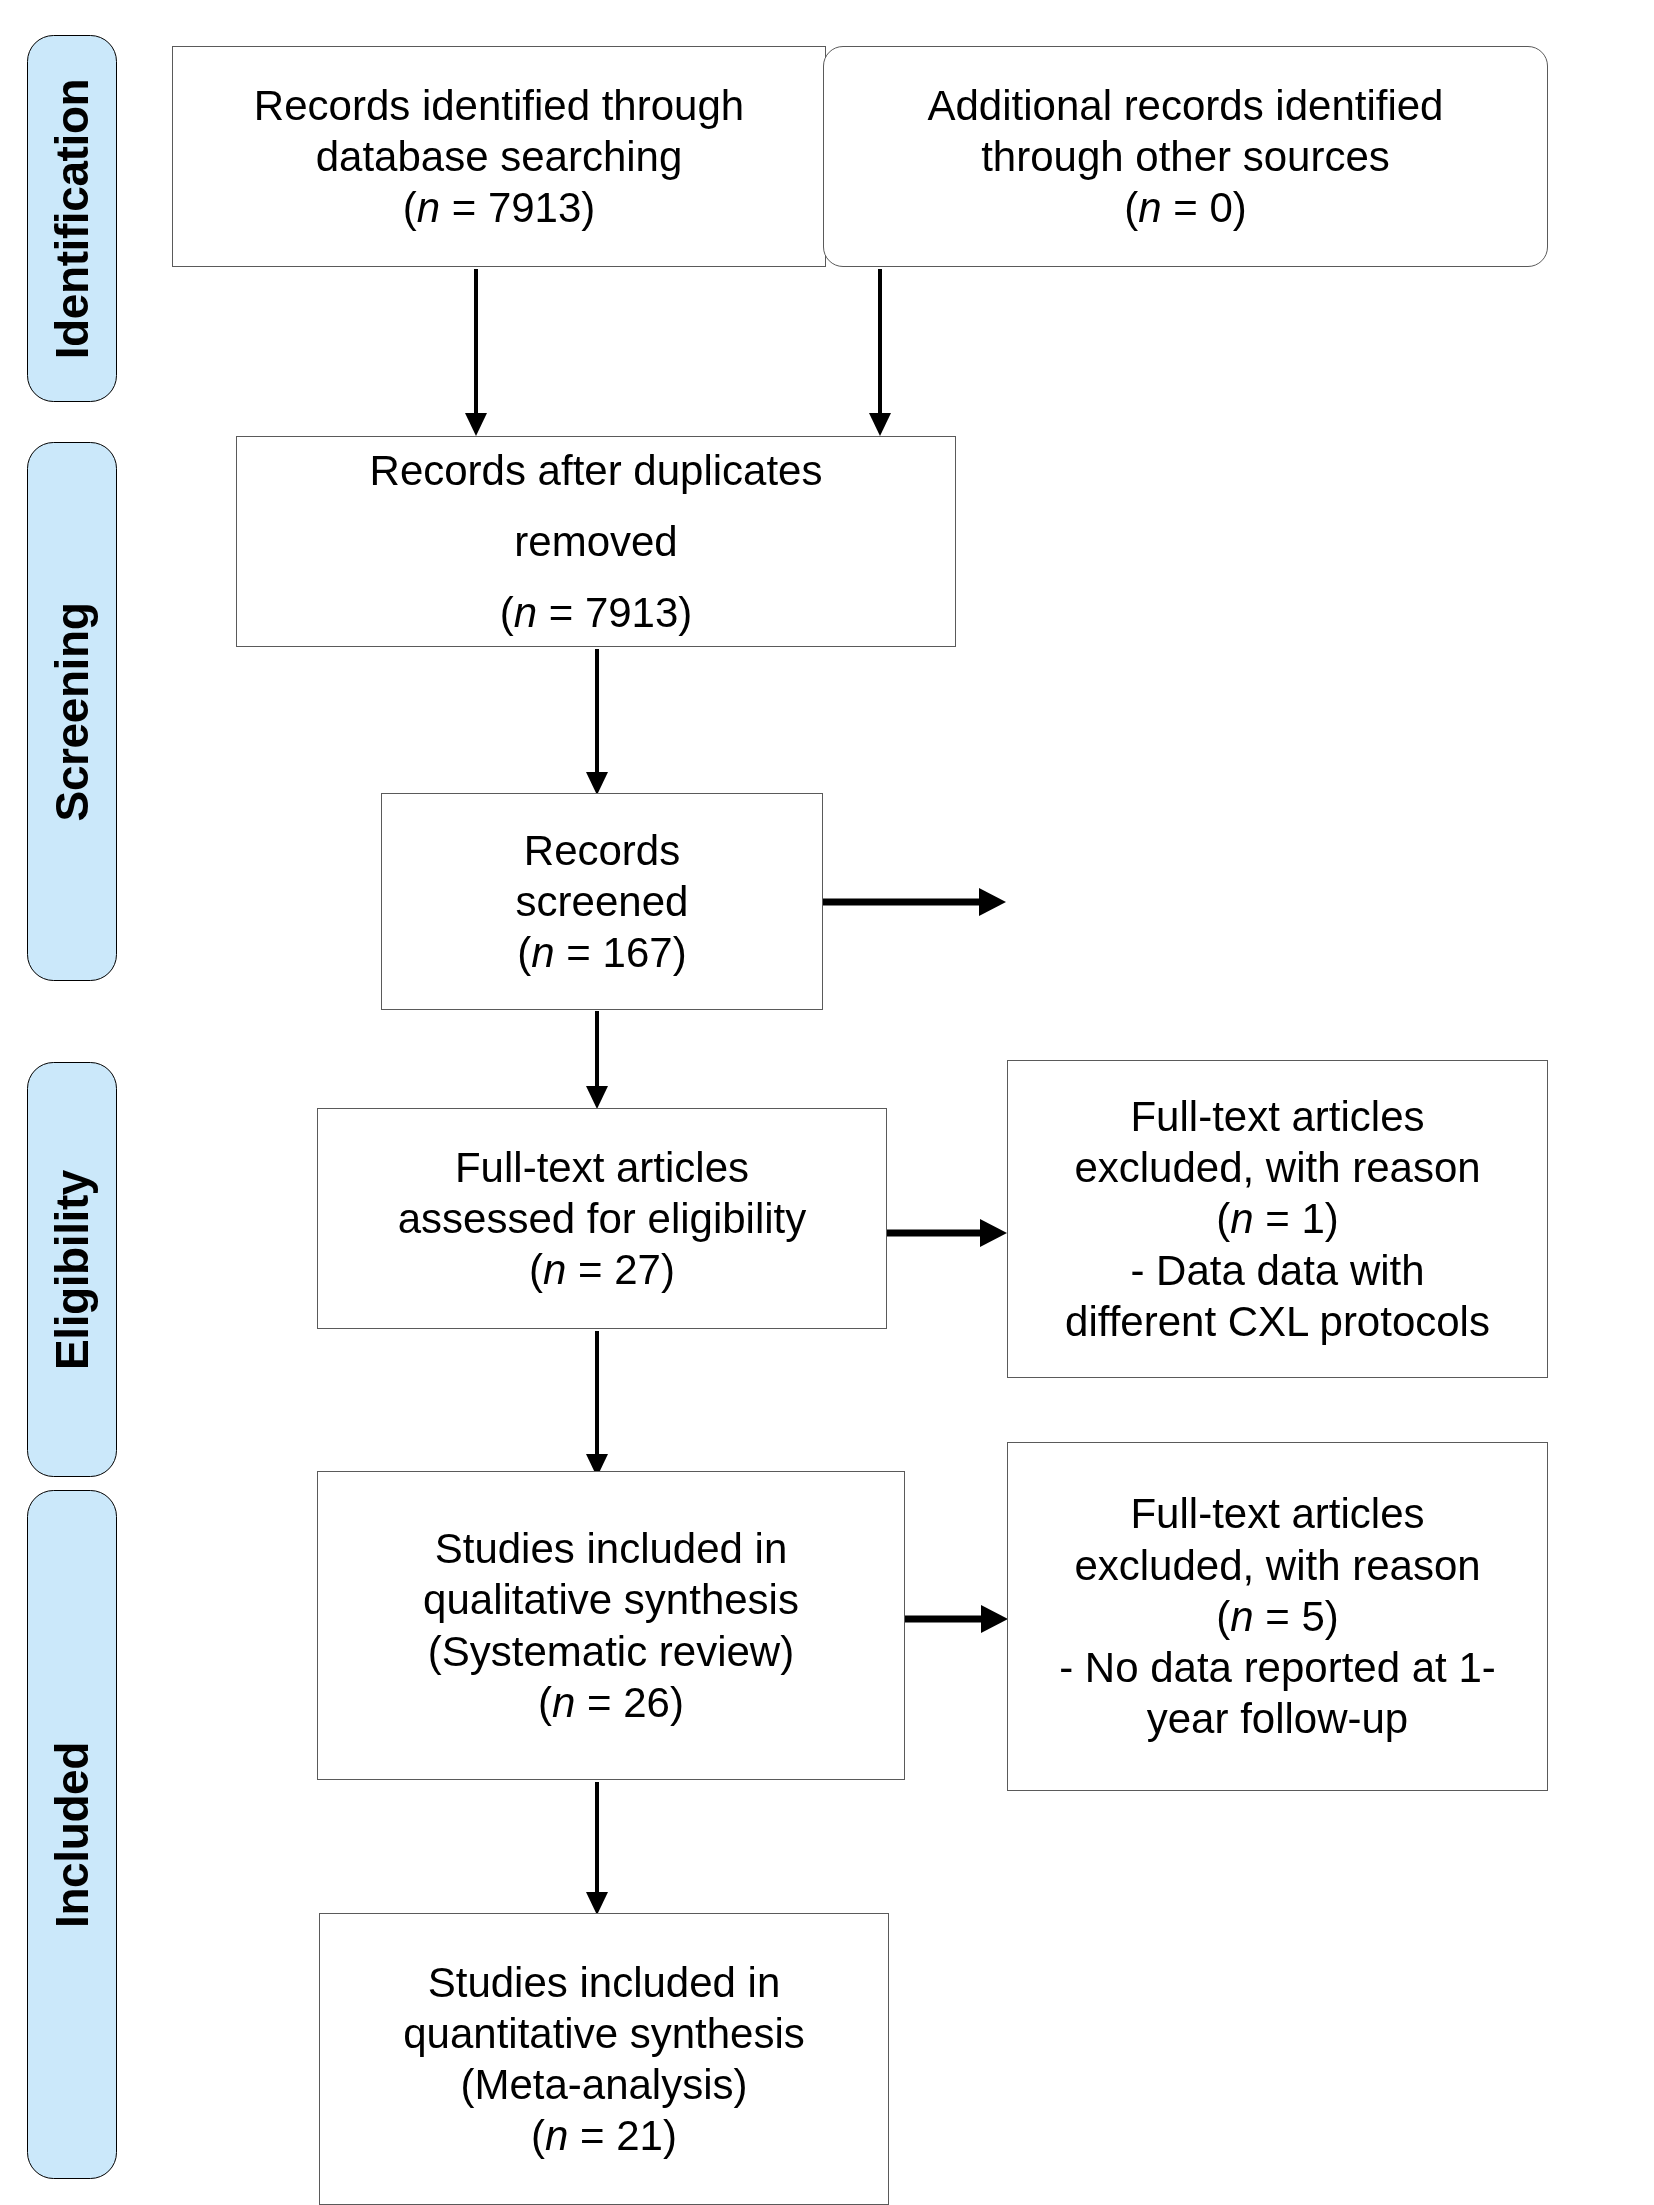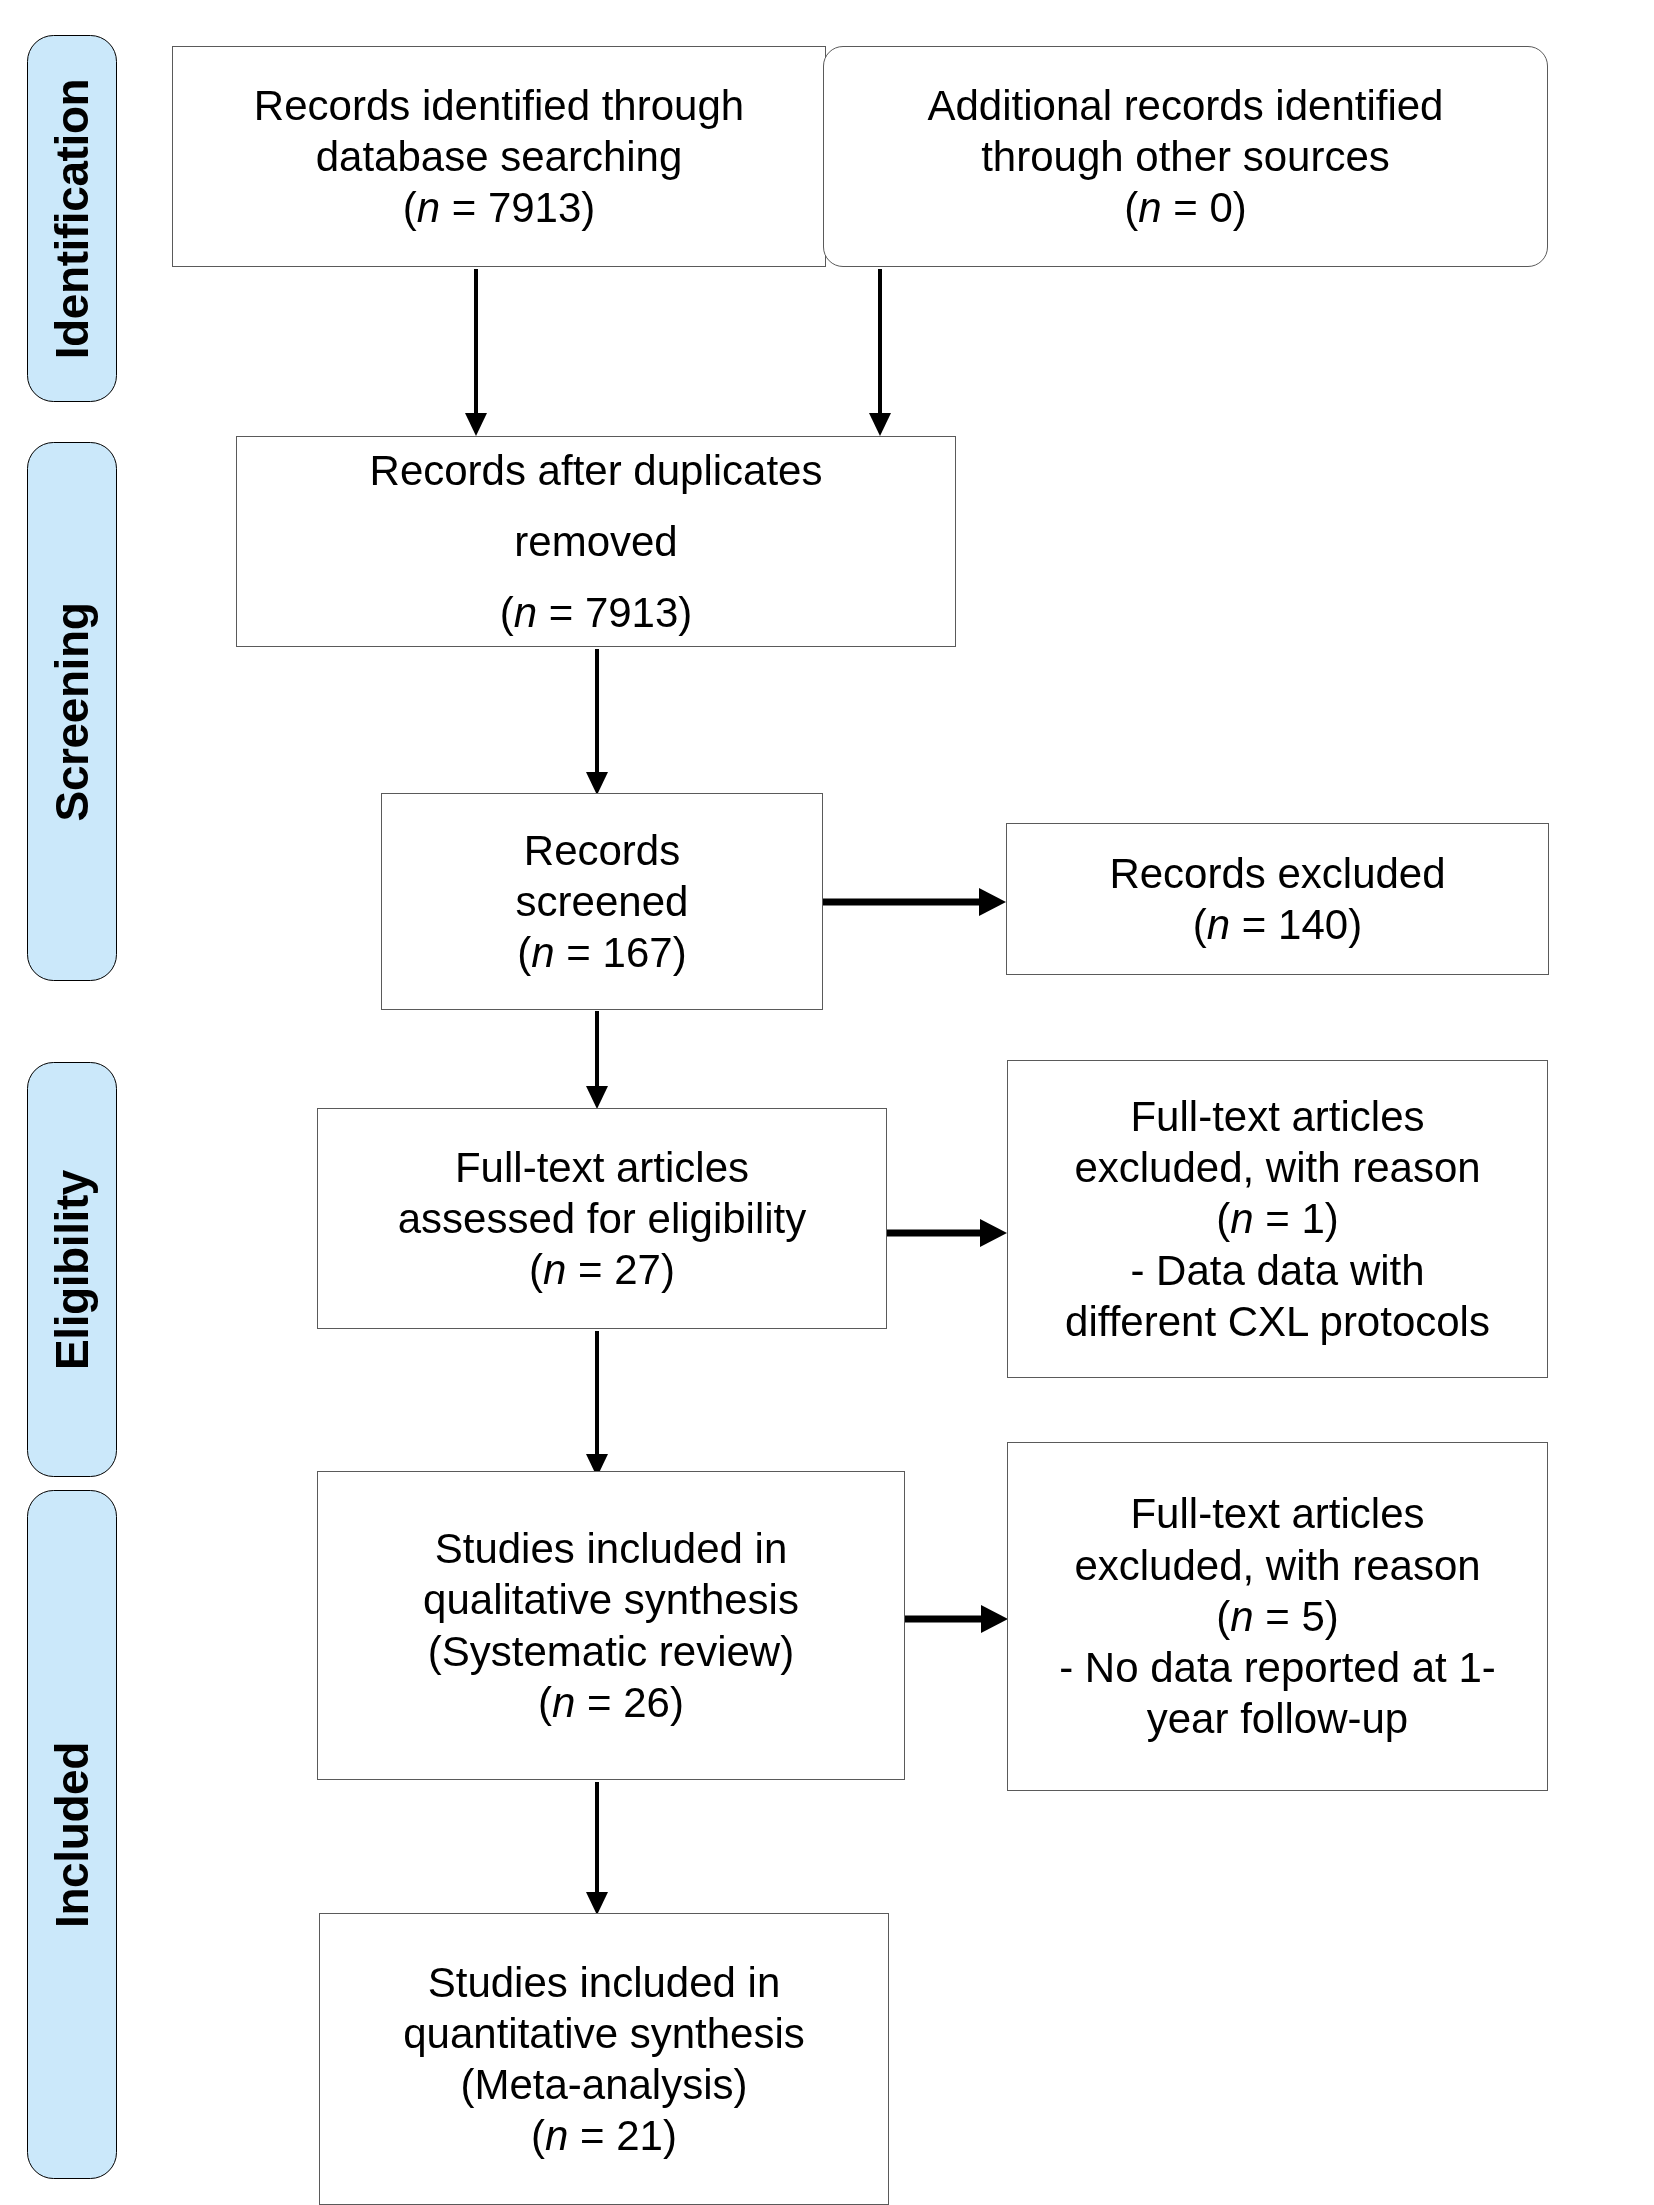--- a/index.html
+++ b/index.html
@@ -156,24 +156,20 @@
     <span class="ln">Records</span>
     <span class="ln">screened</span>
     <span class="ln"><span>(</span><span class="ital">n</span><span> = </span><span>167</span><span>)</span></span>
   </div>
 
   <div class="h-arrow" style="left:823px; top:888px; width:183px; height:28px;">
     <div class="shaft" style="width:159px;"></div>
     <div class="head"></div>
   </div>
 
-  <div class="flow-box" style="left:1006px; top:823px; width:543px; height:152px;">
-    <span class="ln">Records excluded</span>
-    <span class="ln"><span>(</span><span class="ital">n</span><span> = </span><span>140</span><span>)</span></span>
-  </div>
 
   <div class="v-arrow" style="left:584px; top:1011px; width:25px; height:98px;">
     <div class="shaft" style="height:77px;"></div>
     <div class="head"></div>
   </div>
 
   <div class="flow-box" style="left:317px; top:1108px; width:570px; height:221px;">
     <span class="ln">Full-text articles</span>
     <span class="ln">assessed for eligibility</span>
     <span class="ln"><span>(</span><span class="ital">n</span><span> = </span><span>27</span><span>)</span></span>

